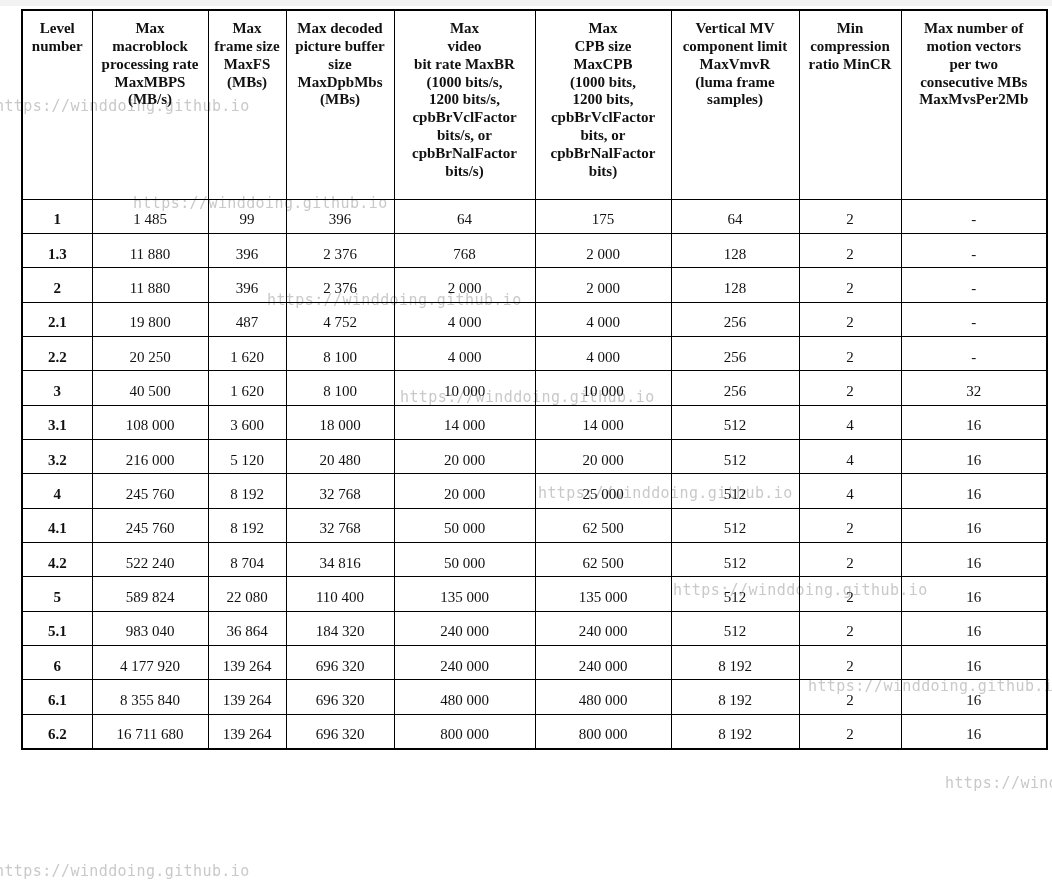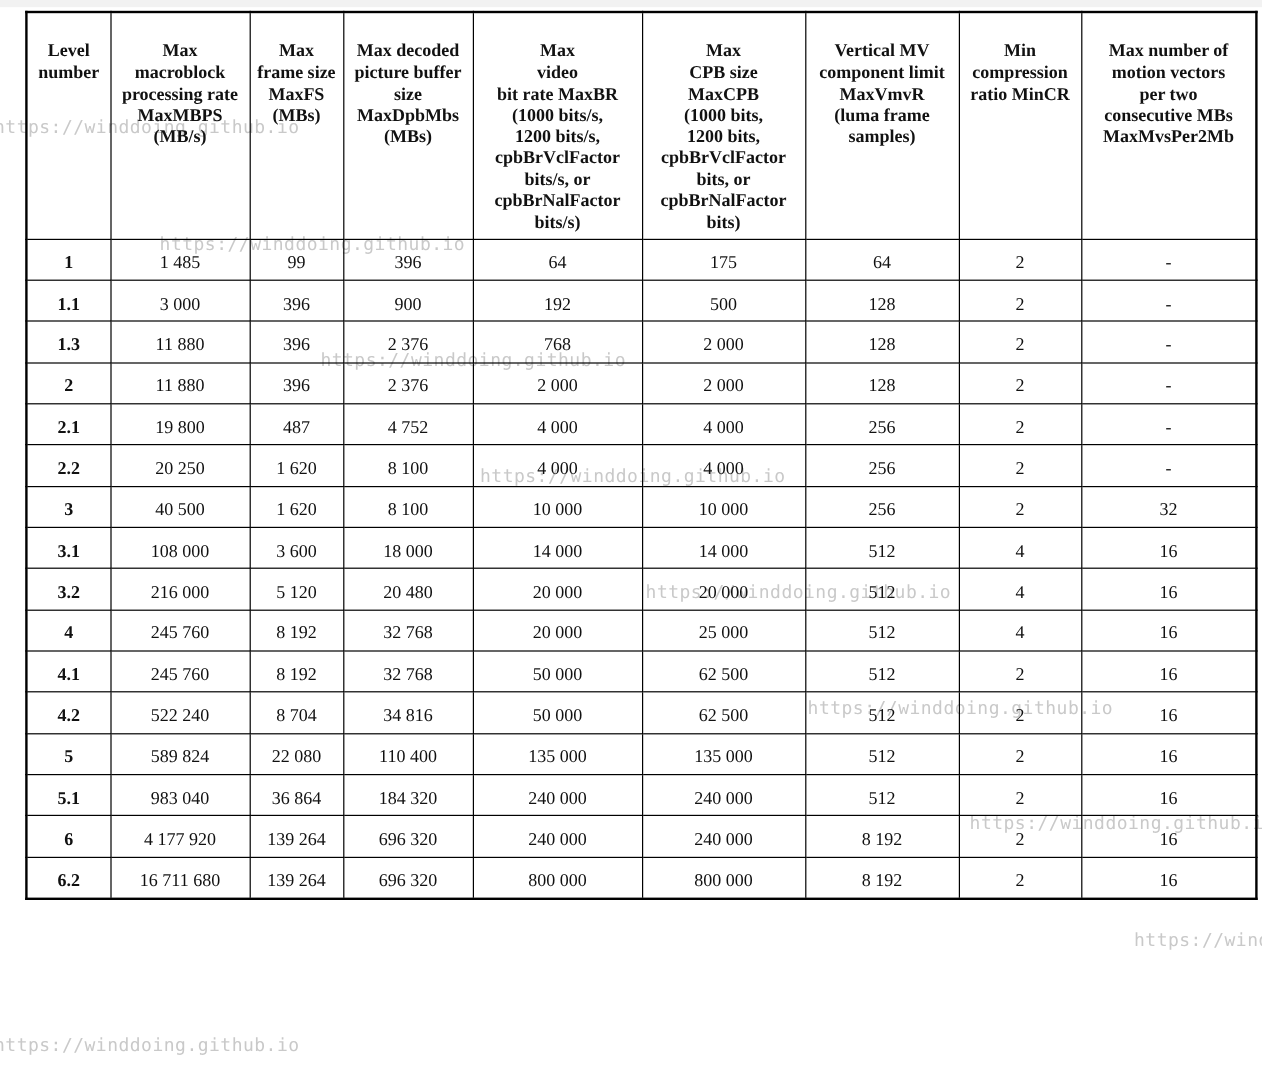--- a/index.html
+++ b/index.html
@@ -34,21 +34,21 @@
   }
   table.levels th, table.levels td{
     border:1px solid #000;
     text-align:center;
     overflow:hidden;
     padding-left:2px;padding-right:2px;
   }
   thead tr{height:189px;}
   thead th{
     vertical-align:top;
-    padding-top:24px;
+    padding-top:9px;
     font-weight:bold;
     font-size:15px;
     line-height:1.19;
     white-space:pre-line;
   }
   tbody tr{height:34.35px;}
   tbody th{
     font-weight:bold;
     font-size:15px;
     vertical-align:middle;
@@ -147,31 +147,20 @@
           <td>1 485</td>
           <td>99</td>
           <td>396</td>
           <td>64</td>
           <td>175</td>
           <td>64</td>
           <td>2</td>
           <td>-</td>
         </tr>
         <tr>
-          <th>1.1</th>
-          <td>3 000</td>
-          <td>396</td>
-          <td>900</td>
-          <td>192</td>
-          <td>500</td>
-          <td>128</td>
-          <td>2</td>
-          <td>-</td>
-        </tr>
-        <tr>
           <th>1.3</th>
           <td>11 880</td>
           <td>396</td>
           <td>2 376</td>
           <td>768</td>
           <td>2 000</td>
           <td>128</td>
           <td>2</td>
           <td>-</td>
         </tr>
@@ -301,20 +290,31 @@
           <td>4 177 920</td>
           <td>139 264</td>
           <td>696 320</td>
           <td>240 000</td>
           <td>240 000</td>
           <td>8 192</td>
           <td>2</td>
           <td>16</td>
         </tr>
         <tr>
+          <th>6.1</th>
+          <td>8 355 840</td>
+          <td>139 264</td>
+          <td>696 320</td>
+          <td>480 000</td>
+          <td>480 000</td>
+          <td>8 192</td>
+          <td>2</td>
+          <td>16</td>
+        </tr>
+        <tr>
           <th>6.2</th>
           <td>16 711 680</td>
           <td>139 264</td>
           <td>696 320</td>
           <td>800 000</td>
           <td>800 000</td>
           <td>8 192</td>
           <td>2</td>
           <td>16</td>
         </tr>

